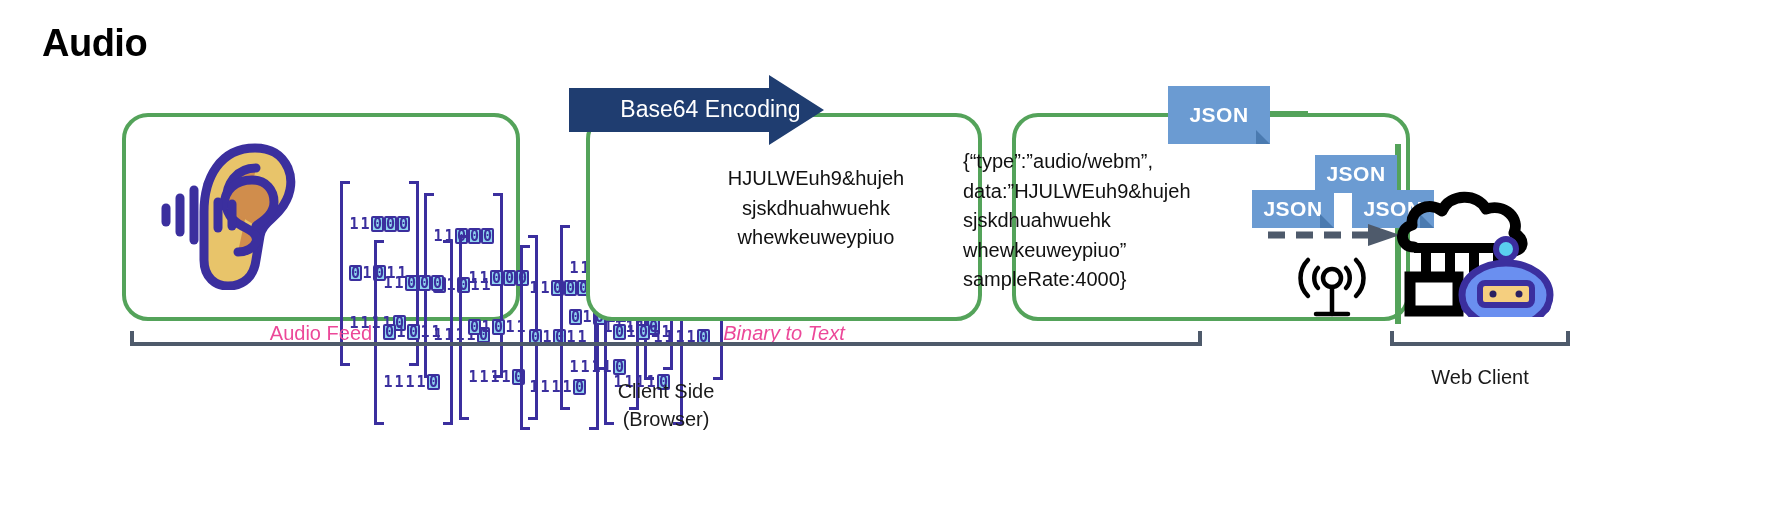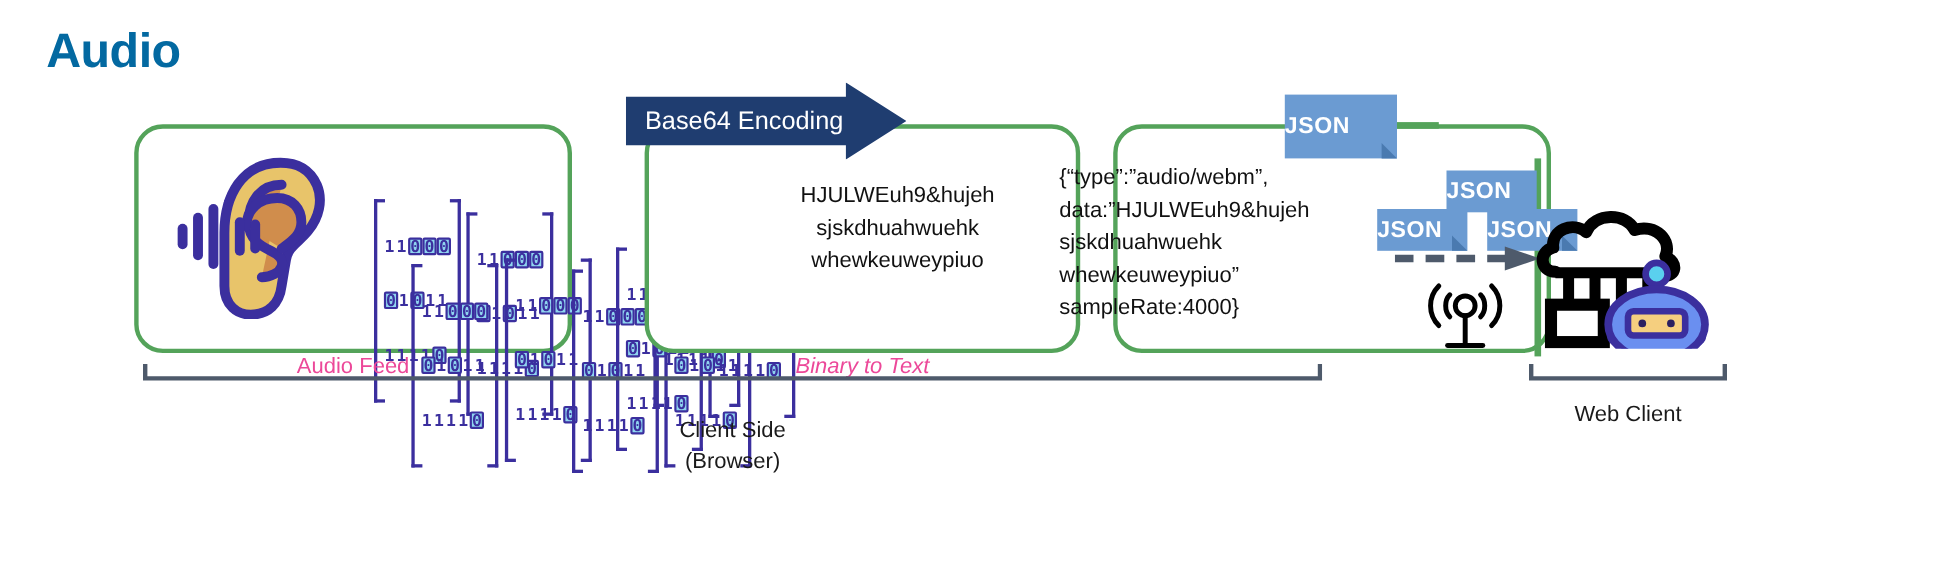--- a/index.html
+++ b/index.html
@@ -12,23 +12,23 @@
     color: #000;
     overflow: hidden;
     position: relative;
   }
   .stage { position: absolute; left:0; top:0; width:1774px; height:532px; }
   .abs { position: absolute; }
 
   
   #title {
     left: 42px; top: 22px;
-    font-size: 44px; font-weight: bold;
+    font-size: 38px; font-weight: bold;
     letter-spacing: -0.5px;
-    color: #0369a1;
+    color: #000000;
   }
 
   
   .panel {
     border: 4px solid #54a35a;
     border-radius: 26px;
     background: #fff;
     box-sizing: border-box;
   }
   #panel-audio   { left: 122px;  top: 113px; width: 398px; height: 208px; }
@@ -74,36 +74,38 @@
     margin: 0 0px;
   }
 
   
   #b64-arrow { left: 569px; top: 75px; width: 255px; height: 70px; }
   #b64-label {
     left: 569px; top: 87px; width: 215px;
     font-size: 23px; color: #fff;
     text-align: center; white-space: nowrap;
     line-height: 44px;
+    padding-left: 34px;
   }
 
   
   .codetext {
     font-size: 20px; color: #111;
     line-height: 1.48; white-space: pre-line;
   }
   #txt-b64  { left: 676px;  top: 164px; width: 280px; text-align: center; }
   #txt-json { left: 963px;  top: 147px; width: 290px; }
 
   
   .jsontag {
     background: #6b9bd2;
     color: #fff;
     font-size: 21px; font-weight: bold;
     box-sizing: border-box;
+    text-align: center;
     letter-spacing: 0.5px;
   }
   .jsontag .fold {
     position:absolute; right:0; bottom:0;
     width:0; height:0;
     border-left: 14px solid #4a7ab0;
     border-top: 14px solid transparent;
   }
   #tag-main  { left: 1168px; top: 86px;  width: 102px; height: 58px; line-height: 58px; }
   #tag-top   { left: 1315px; top: 155px; width: 82px;  height: 38px; line-height: 38px; }

